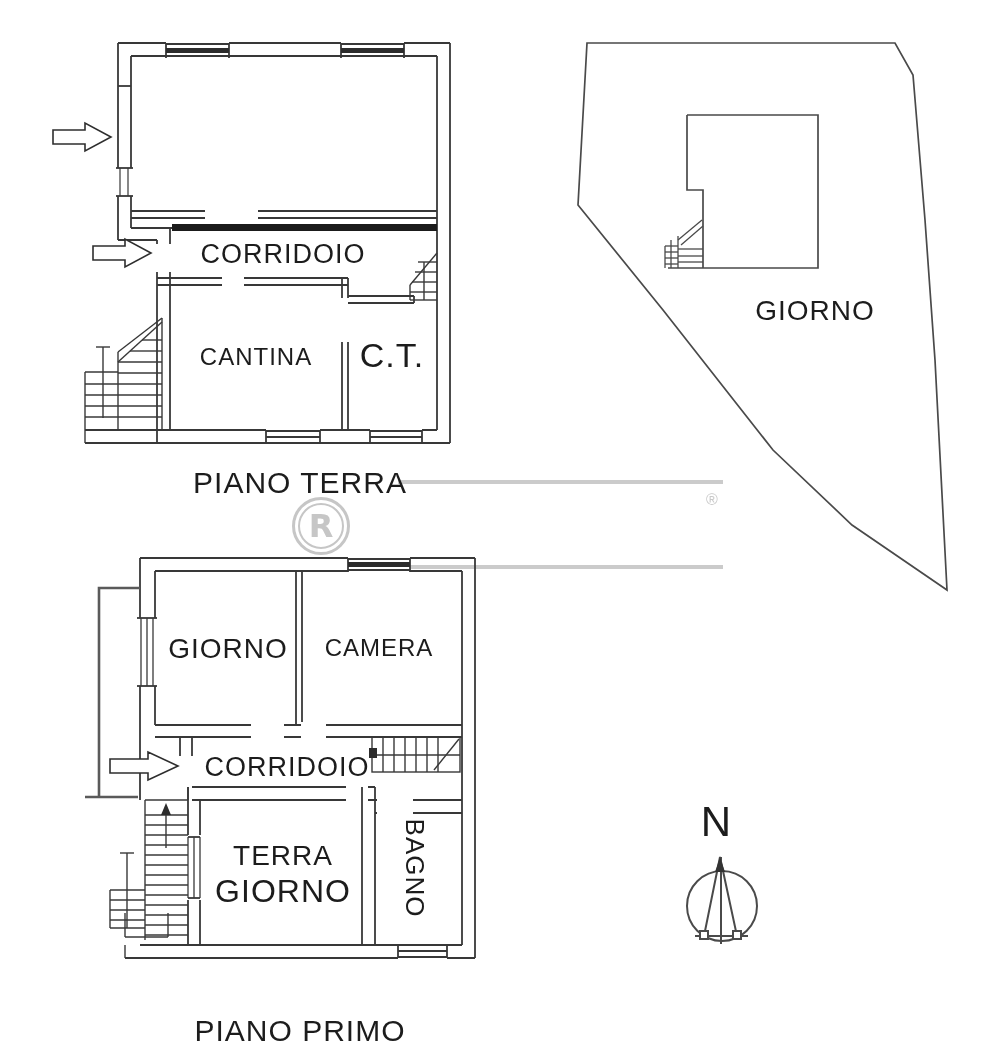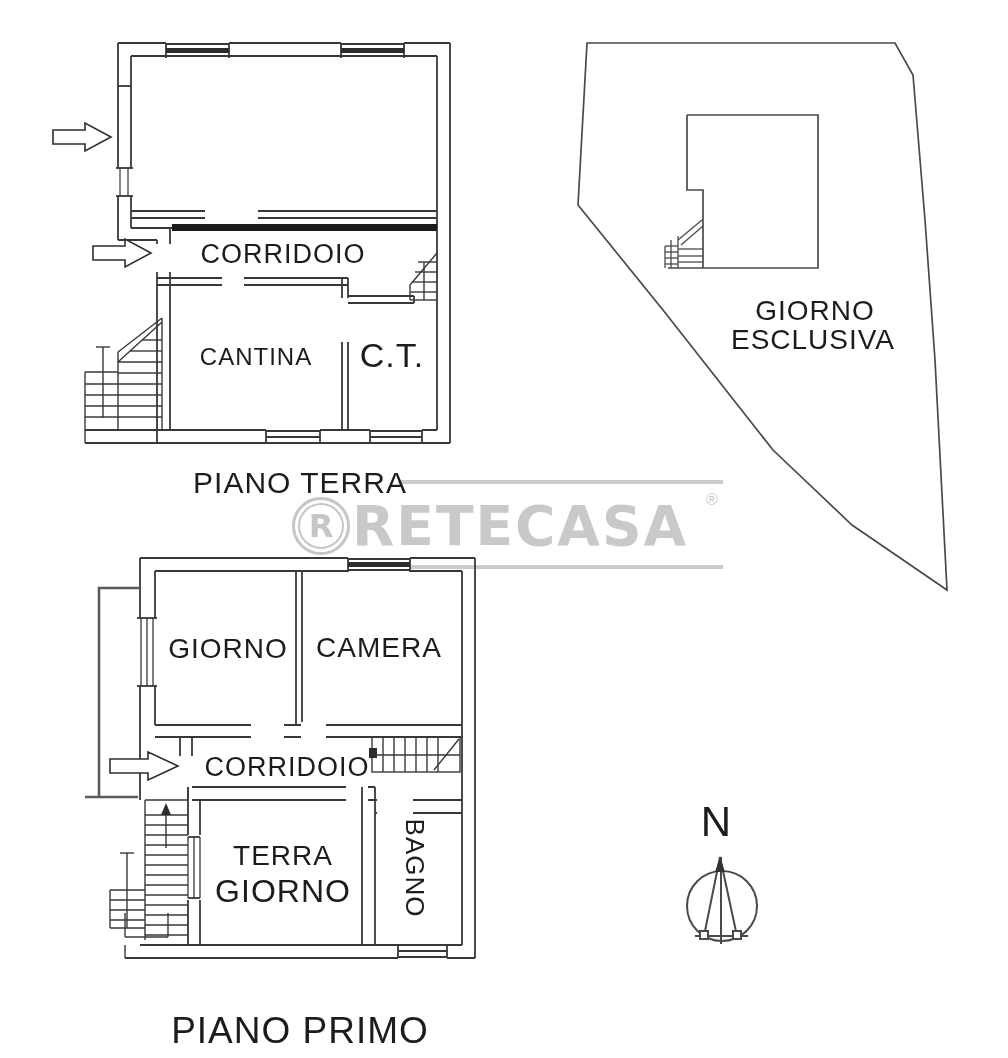--- a/index.html
+++ b/index.html
@@ -41,21 +41,20 @@
 
 <div id="stage">
 
   <div class="wm-line" style="top:480px"></div>
   <div class="wm-line" style="top:565px"></div>
   <div id="wm-logo-outer">
     <div id="wm-logo-inner">
       <span id="wm-logo-letter">R</span>
     </div>
   </div>
-  <div id="wm-brand" class="wm">RETECASA</div>
   <div id="wm-reg" class="wm">®</div>
 
   <svg width="1008" height="1058" viewBox="0 0 1008 1058">
 
     <g stroke="#383838" stroke-width="1.8" fill="none">
 
       <line x1="118" y1="43" x2="450" y2="43"></line>
       <line x1="131" y1="56" x2="437" y2="56"></line>
       <line x1="450" y1="43" x2="450" y2="443"></line>
       <line x1="437" y1="56" x2="437" y2="430"></line>
@@ -325,25 +324,24 @@
       <polygon points="715,872 720,857 725,872" fill="#333333" stroke="none"></polygon>
     </g>
   </svg>
 
   <div class="lbl" style="left:283px;top:254px;font-size:27px">CORRIDOIO</div>
   <div class="lbl" style="left:256px;top:357px;font-size:24px">CANTINA</div>
   <div class="lbl" style="left:392px;top:355px;font-size:34px">C.T.</div>
   <div class="lbl" style="left:300px;top:483px;font-size:30px">PIANO TERRA</div>
 
   <div class="lbl" style="left:815px;top:311px;font-size:28px">GIORNO</div>
-  <div class="lbl" style="left:813px;top:340px;font-size:28px">ESCLUSIVA</div>
 
   <div class="lbl" style="left:228px;top:649px;font-size:28px">GIORNO</div>
-  <div class="lbl" style="left:379px;top:648px;font-size:28px">CAMERA</div>
+  <div class="lbl" style="left:379px;top:648px;font-size:24px">CAMERA</div>
   <div class="lbl" style="left:287px;top:767px;font-size:27px">CORRIDOIO</div>
   <div class="lbl" style="left:283px;top:856px;font-size:28px">TERRA</div>
   <div class="lbl" style="left:283px;top:891px;font-size:32px">GIORNO</div>
   <div class="lbl rot" style="left:414px;top:868px;font-size:26px">BAGNO</div>
-  <div class="lbl" style="left:300px;top:1031px;font-size:37px">PIANO PRIMO</div>
+  <div class="lbl" style="left:300px;top:1031px;font-size:30px">PIANO PRIMO</div>
 
   <div class="lbl" style="left:716px;top:822px;font-size:42px;letter-spacing:0">N</div>
 
 </div>
 
 </body></html>

